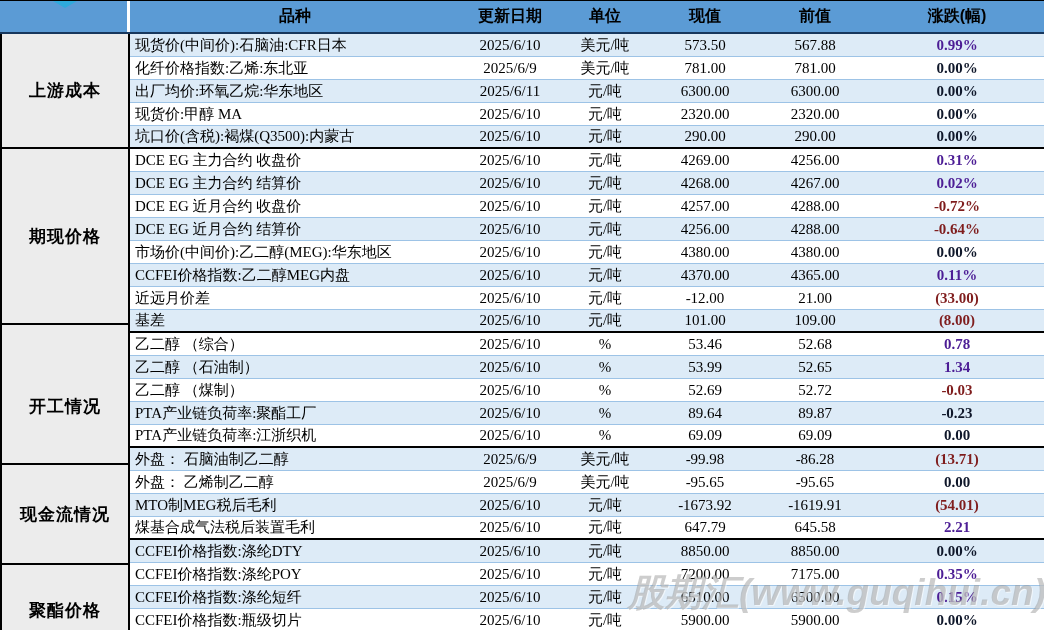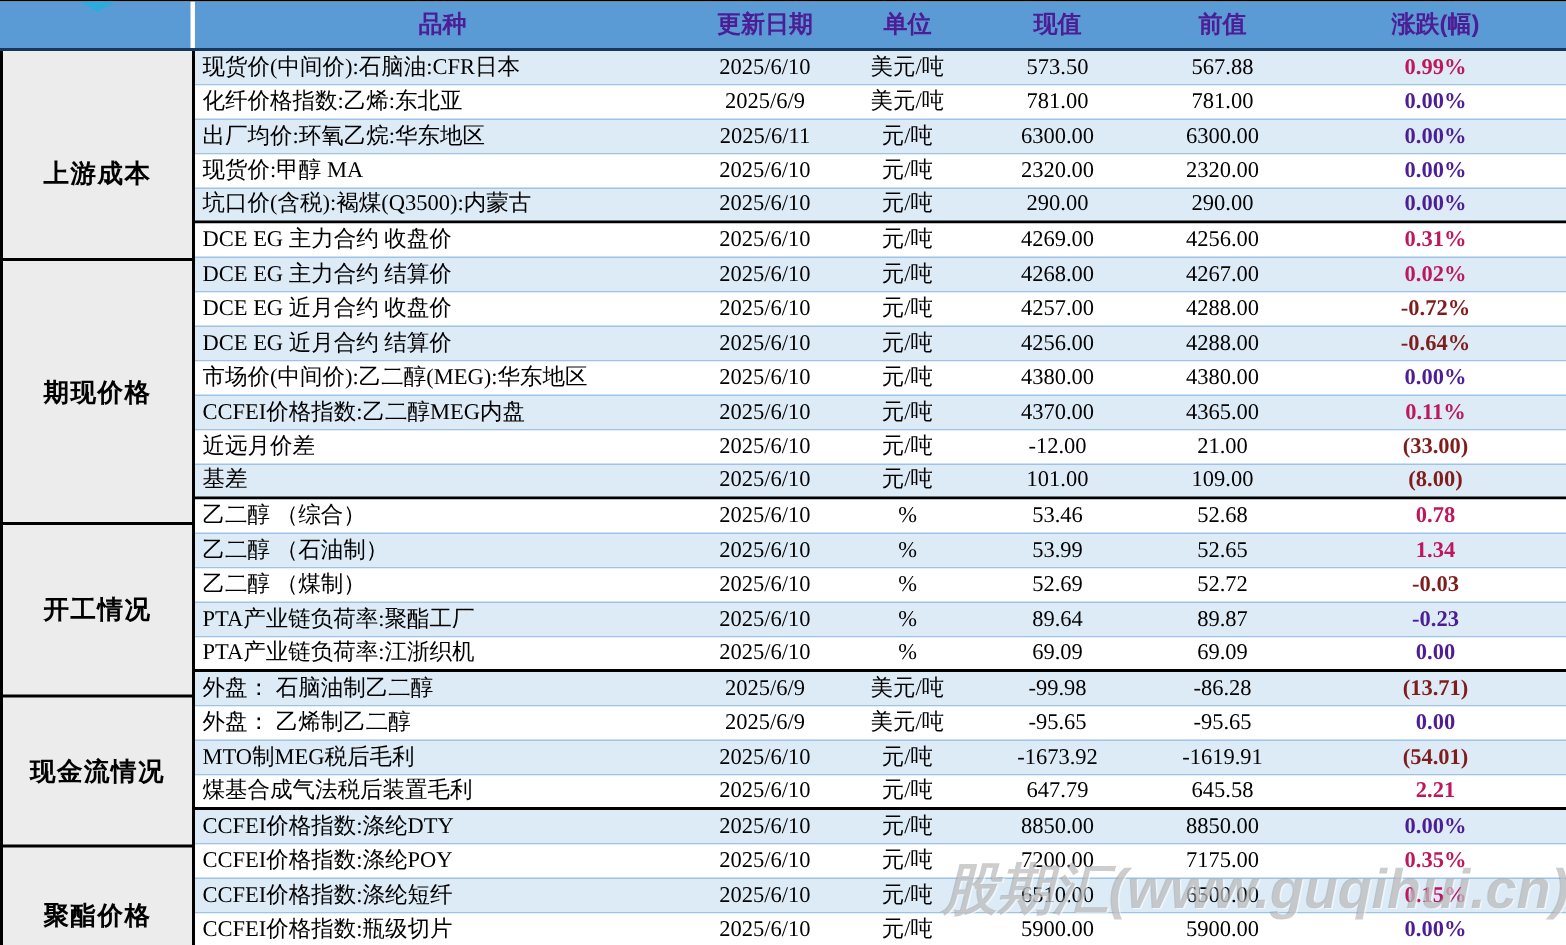--- a/index.html
+++ b/index.html
@@ -22,21 +22,21 @@
     border-bottom:2px solid #17375D;
     align-items:center;
   }
   .hdr .corner{
     height:100%;
     background:#5B9BD5;
     border-right:3px solid #fff;
     box-sizing:border-box;
   }
   .hdr .hcell{
-    color:#4c1d95;
+    color:#000000;
     font-weight:700;
     font-size:16px;
     text-align:center;
     white-space:nowrap;
   }
   
   .tbl{display:flex;}
   .sidebar{
     width:130px;
     box-sizing:border-box;
@@ -69,23 +69,23 @@
     font-family:"Liberation Serif","DejaVu Serif",serif;
     font-size:15px;
     color:#000;
     text-align:center;
     white-space:nowrap;
     overflow:hidden;
     line-height:21px;
   }
   .cell.c-name{text-align:left;padding-left:5px;font-family:Liberation Serif, serif;}
   .cell.c-chg{font-weight:700;}
-  .chg-red{color:#be185d;}
+  .chg-red{color:#4c1d95;}
   .chg-green{color:#7f1d1d;}
-  .chg-black{color:#4c1d95;}
+  .chg-black{color:#0f172a;}
   
   .corner-tri{
     position:absolute;top:0;left:53px;
     width:0;height:0;
     border-left:12px solid transparent;
     border-right:12px solid transparent;
     border-top:7px solid #2EAADC;
     z-index:5;
   }
   .watermark{
@@ -112,23 +112,23 @@
     <div class="hcell">品种</div>
     <div class="hcell">更新日期</div>
     <div class="hcell">单位</div>
     <div class="hcell">现值</div>
     <div class="hcell">前值</div>
     <div class="hcell">涨跌(幅)</div>
   </div>
 
   <div class="tbl">
     <div class="sidebar">
-        <div class="side-sec" style="height: 115px; margin-top: 25px;">上游成本</div>
+        <div class="side-sec" style="height: 115px;">上游成本</div>
         <div class="side-sec" style="height: 176px;">期现价格</div>
-        <div class="side-sec" style="height: 115px;">开工情况</div>
+        <div class="side-sec" style="height: 115px; margin-top: 25px;">开工情况</div>
         <div class="side-sec" style="height: 100px;">现金流情况</div>
         <div class="side-sec" style="height: 92px;">聚酯价格</div>
       </div>
     <div class="rows">
         <div class="row alt">
           <div class="cell c-name">现货价(中间价):石脑油:CFR日本</div>
           <div class="cell c-date">2025/6/10</div>
           <div class="cell c-unit">美元/吨</div>
           <div class="cell c-val">573.50</div>
           <div class="cell c-val">567.88</div>

